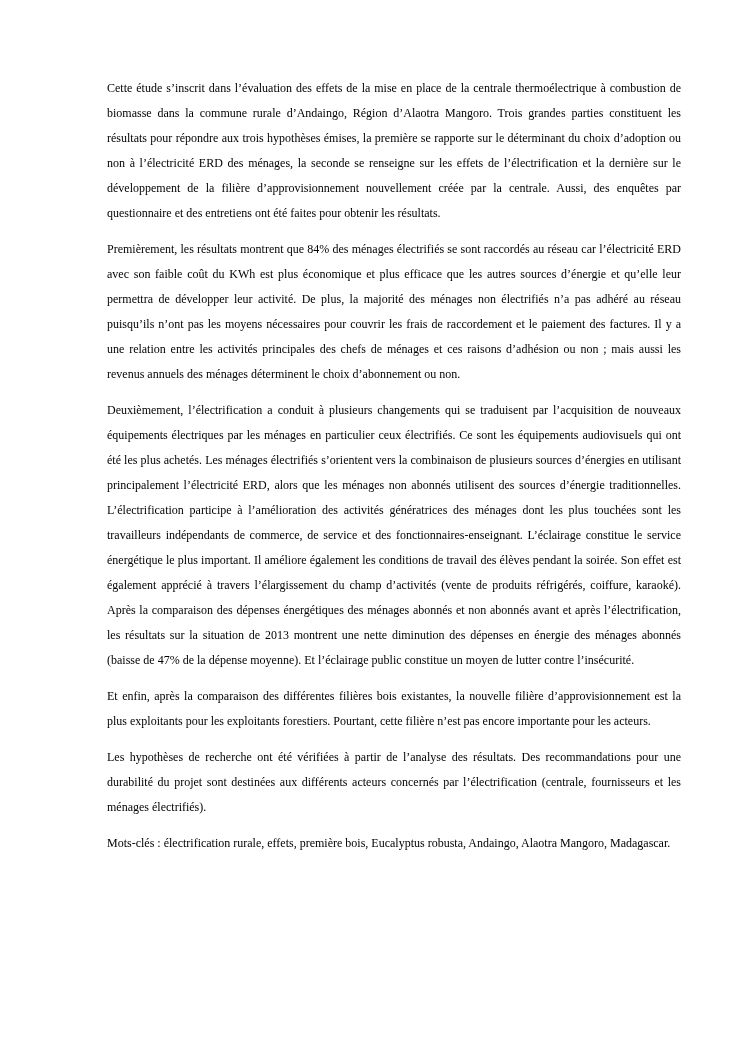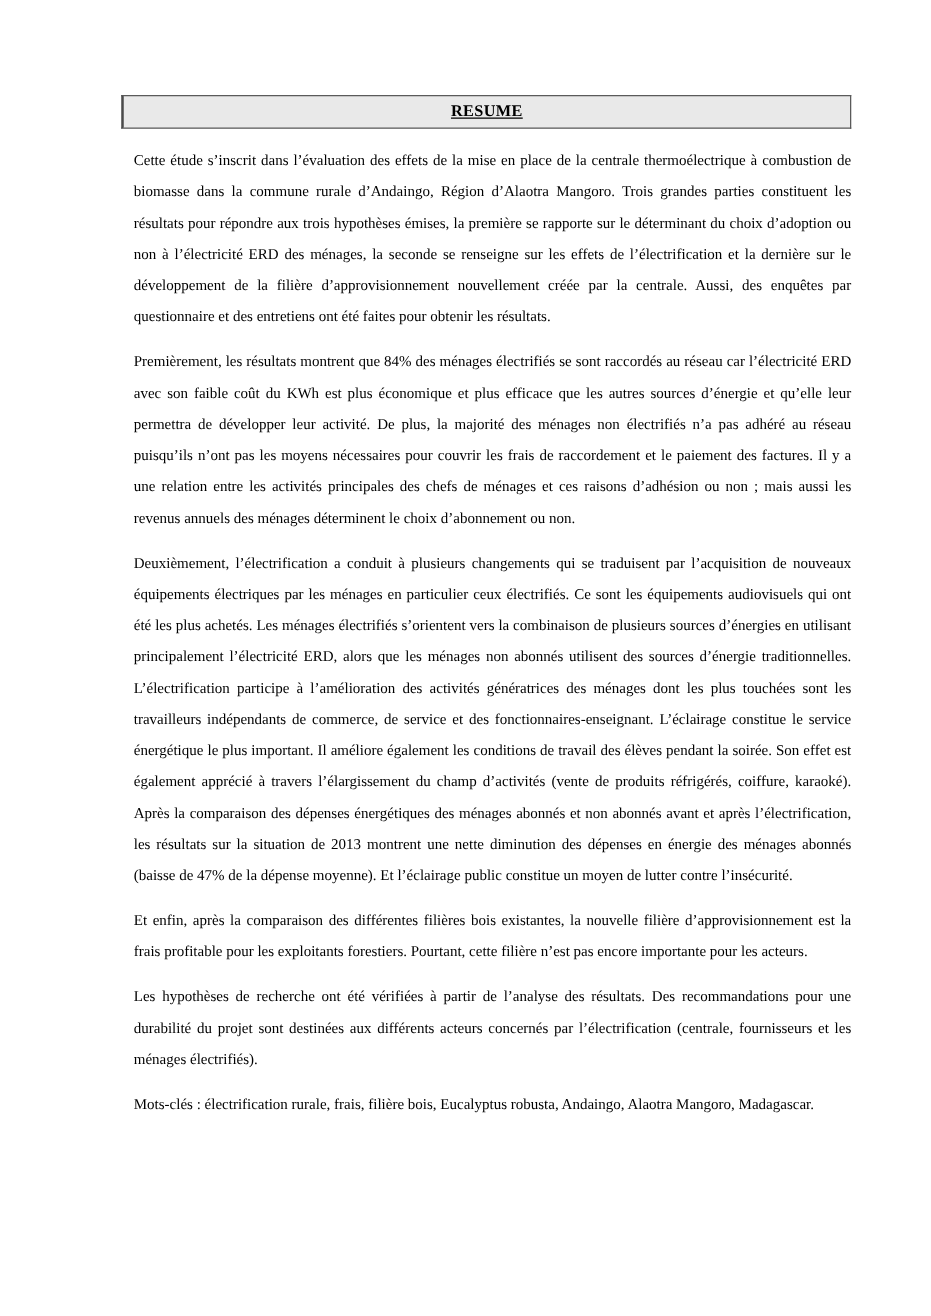--- a/index.html
+++ b/index.html
@@ -51,30 +51,27 @@
   }
   .kw-species {
   }
 </style>
 </head>
 <body>
 
 <div class="page">
   <div class="content">
 
-    <div class="header-box">
-      <span class="header-title">RESUME</span>
-    </div>
 
     <p class="para">Cette étude s’inscrit dans l’évaluation des effets de la mise en place de la centrale thermoélectrique à combustion de biomasse dans la commune rurale d’Andaingo, Région d’Alaotra Mangoro. Trois grandes parties constituent les résultats pour répondre aux trois hypothèses émises, la première se rapporte sur le déterminant du choix d’adoption ou non à l’électricité ERD des ménages, la seconde se renseigne sur les effets de l’électrification et la dernière sur le développement de la filière d’approvisionnement nouvellement créée par la centrale. Aussi, des enquêtes par questionnaire et des entretiens ont été faites pour obtenir les résultats.</p>
 
     <p class="para">Premièrement, les résultats montrent que 84% des ménages électrifiés se sont raccordés au réseau car l’électricité ERD avec son faible coût du KWh est plus économique et plus efficace que les autres sources d’énergie et qu’elle leur permettra de développer leur activité. De plus, la majorité des ménages non électrifiés n’a pas adhéré au réseau puisqu’ils n’ont pas les moyens nécessaires pour couvrir les frais de raccordement et le paiement des factures. Il y a une relation entre les activités principales des chefs de ménages et ces raisons d’adhésion ou non ; mais aussi les revenus annuels des ménages déterminent le choix d’abonnement ou non.</p>
 
     <p class="para">Deuxièmement, l’électrification a conduit à plusieurs changements qui se traduisent par l’acquisition de nouveaux équipements électriques par les ménages en particulier ceux électrifiés. Ce sont les équipements audiovisuels qui ont été les plus achetés. Les ménages électrifiés s’orientent vers la combinaison de plusieurs sources d’énergies en utilisant principalement l’électricité ERD, alors que les ménages non abonnés utilisent des sources d’énergie traditionnelles. L’électrification participe à l’amélioration des activités génératrices des ménages dont les plus touchées sont les travailleurs indépendants de commerce, de service et des fonctionnaires-enseignant. L’éclairage constitue le service énergétique le plus important. Il améliore également les conditions de travail des élèves pendant la soirée. Son effet est également apprécié à travers l’élargissement du champ d’activités (vente de produits réfrigérés, coiffure, karaoké). Après la comparaison des dépenses énergétiques des ménages abonnés et non abonnés avant et après l’électrification, les résultats sur la situation de 2013 montrent une nette diminution des dépenses en énergie des ménages abonnés (baisse de 47% de la dépense moyenne). Et l’éclairage public constitue un moyen de lutter contre l’insécurité.</p>
 
-    <p class="para">Et enfin, après la comparaison des différentes filières bois existantes, la nouvelle filière d’approvisionnement est la frais profitable pour les exploitants forestiers. Pourtant, cette filière n’est pas encore importante pour les acteurs.</p>
+    <p class="para">Et enfin, après la comparaison des différentes filières bois existantes, la nouvelle filière d’approvisionnement est la plus exploitants pour les exploitants forestiers. Pourtant, cette filière n’est pas encore importante pour les acteurs.</p>
 
     <p class="para">Les hypothèses de recherche ont été vérifiées à partir de l’analyse des résultats. Des recommandations pour une durabilité du projet sont destinées aux différents acteurs concernés par l’électrification (centrale, fournisseurs et les ménages électrifiés).</p>
 
-    <p class="para"><span class="kw-label">Mots-clés</span><span> : électrification rurale, frais, filière bois, </span><span class="kw-species">Eucalyptus robusta</span><span>, Andaingo, Alaotra Mangoro, Madagascar.</span></p>
+    <p class="para"><span class="kw-label">Mots-clés</span><span> : électrification rurale, effets, première bois, </span><span class="kw-species">Eucalyptus robusta</span><span>, Andaingo, Alaotra Mangoro, Madagascar.</span></p>
 
   </div>
 </div>
 
 </body></html>

